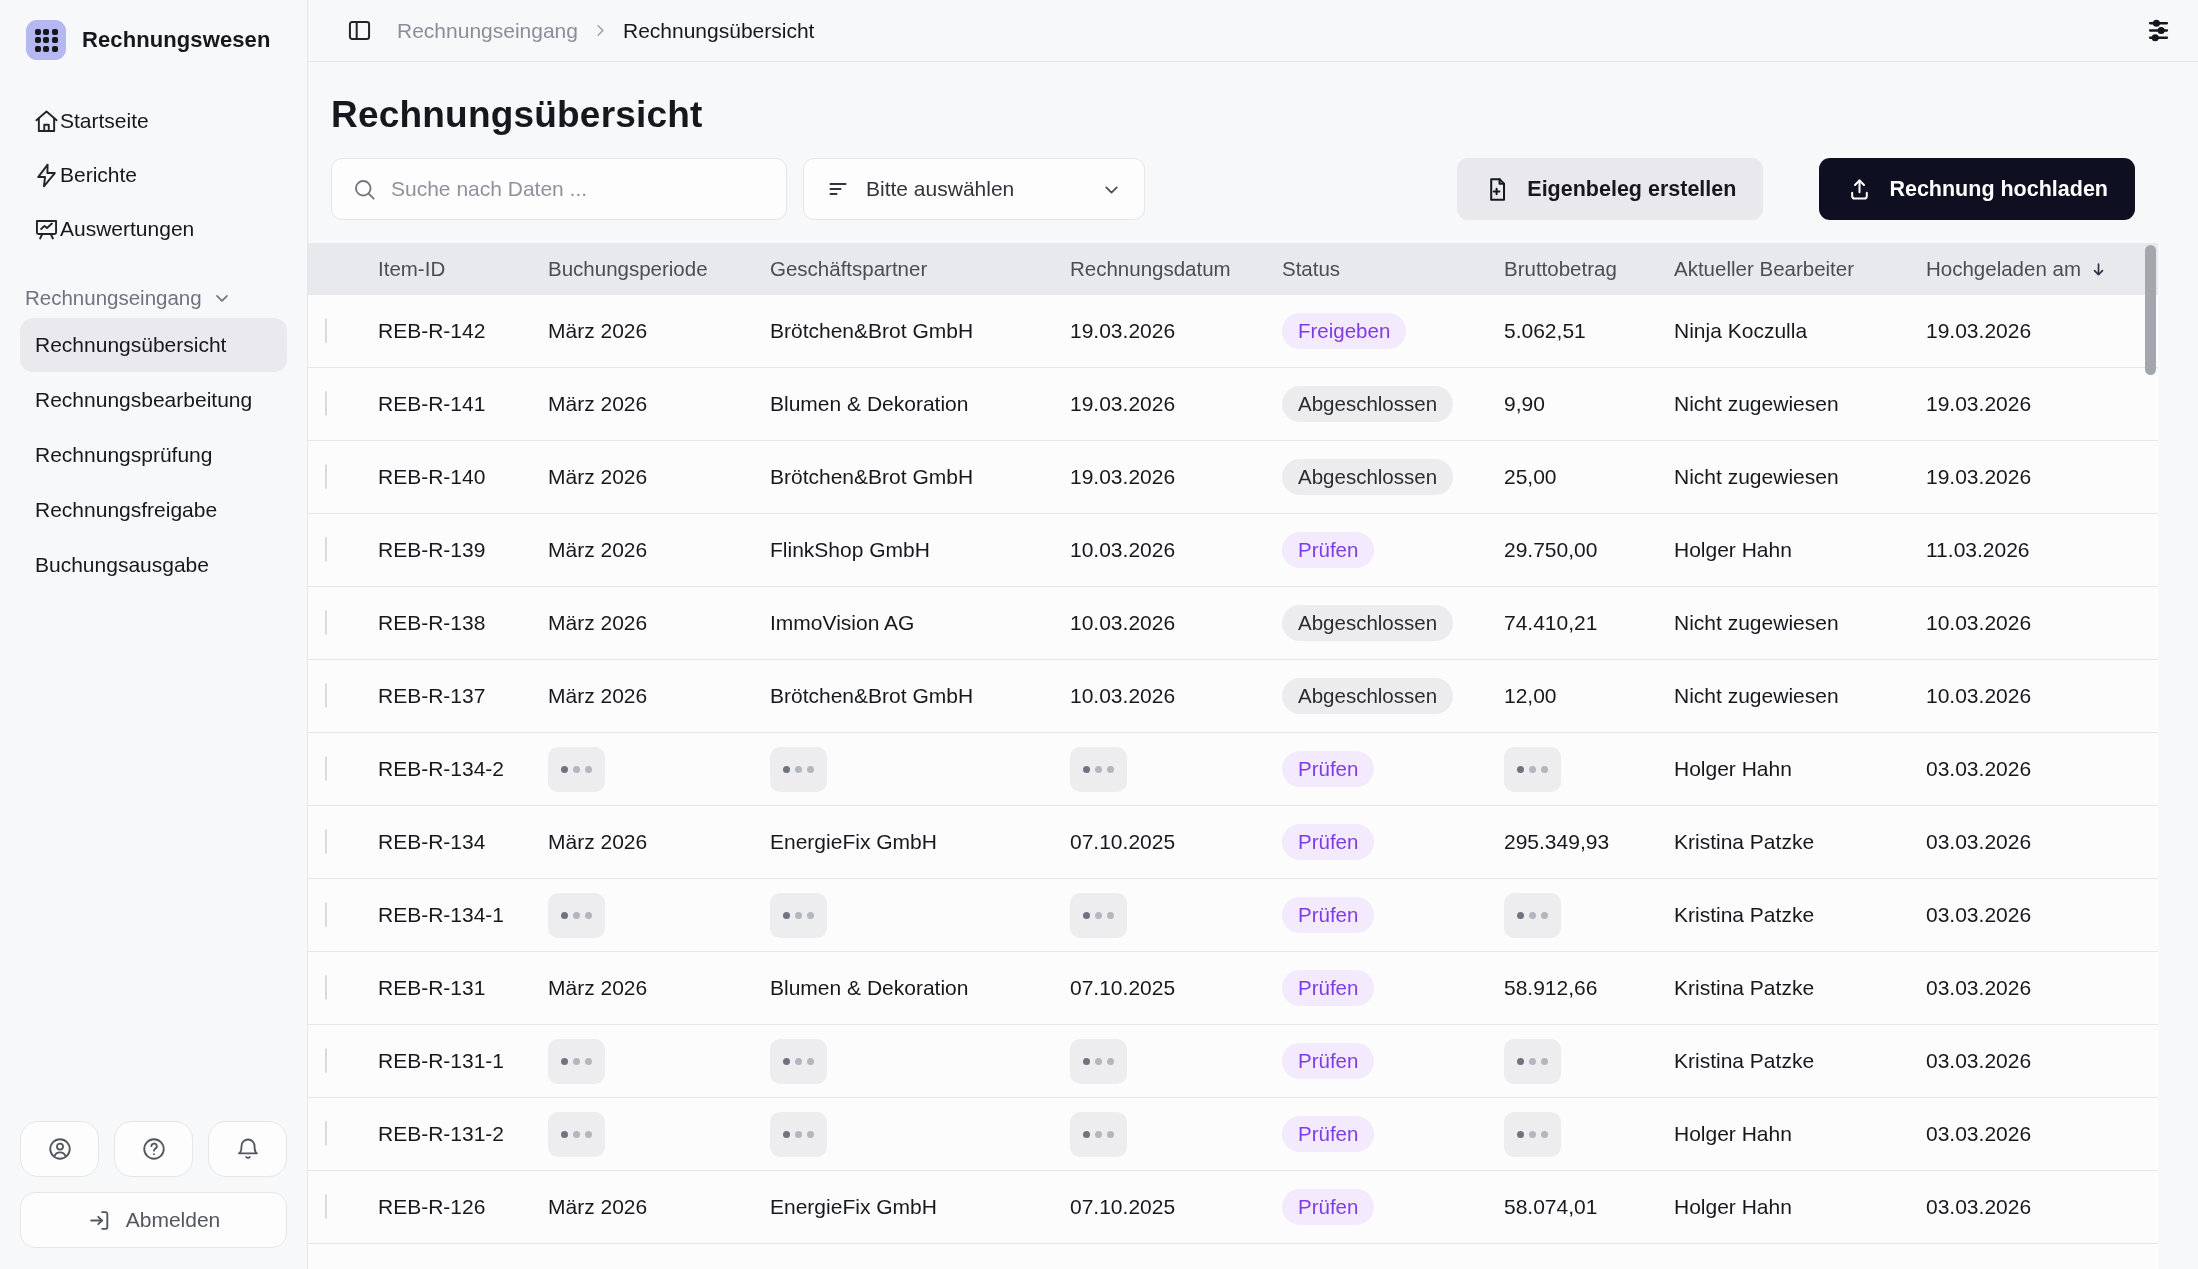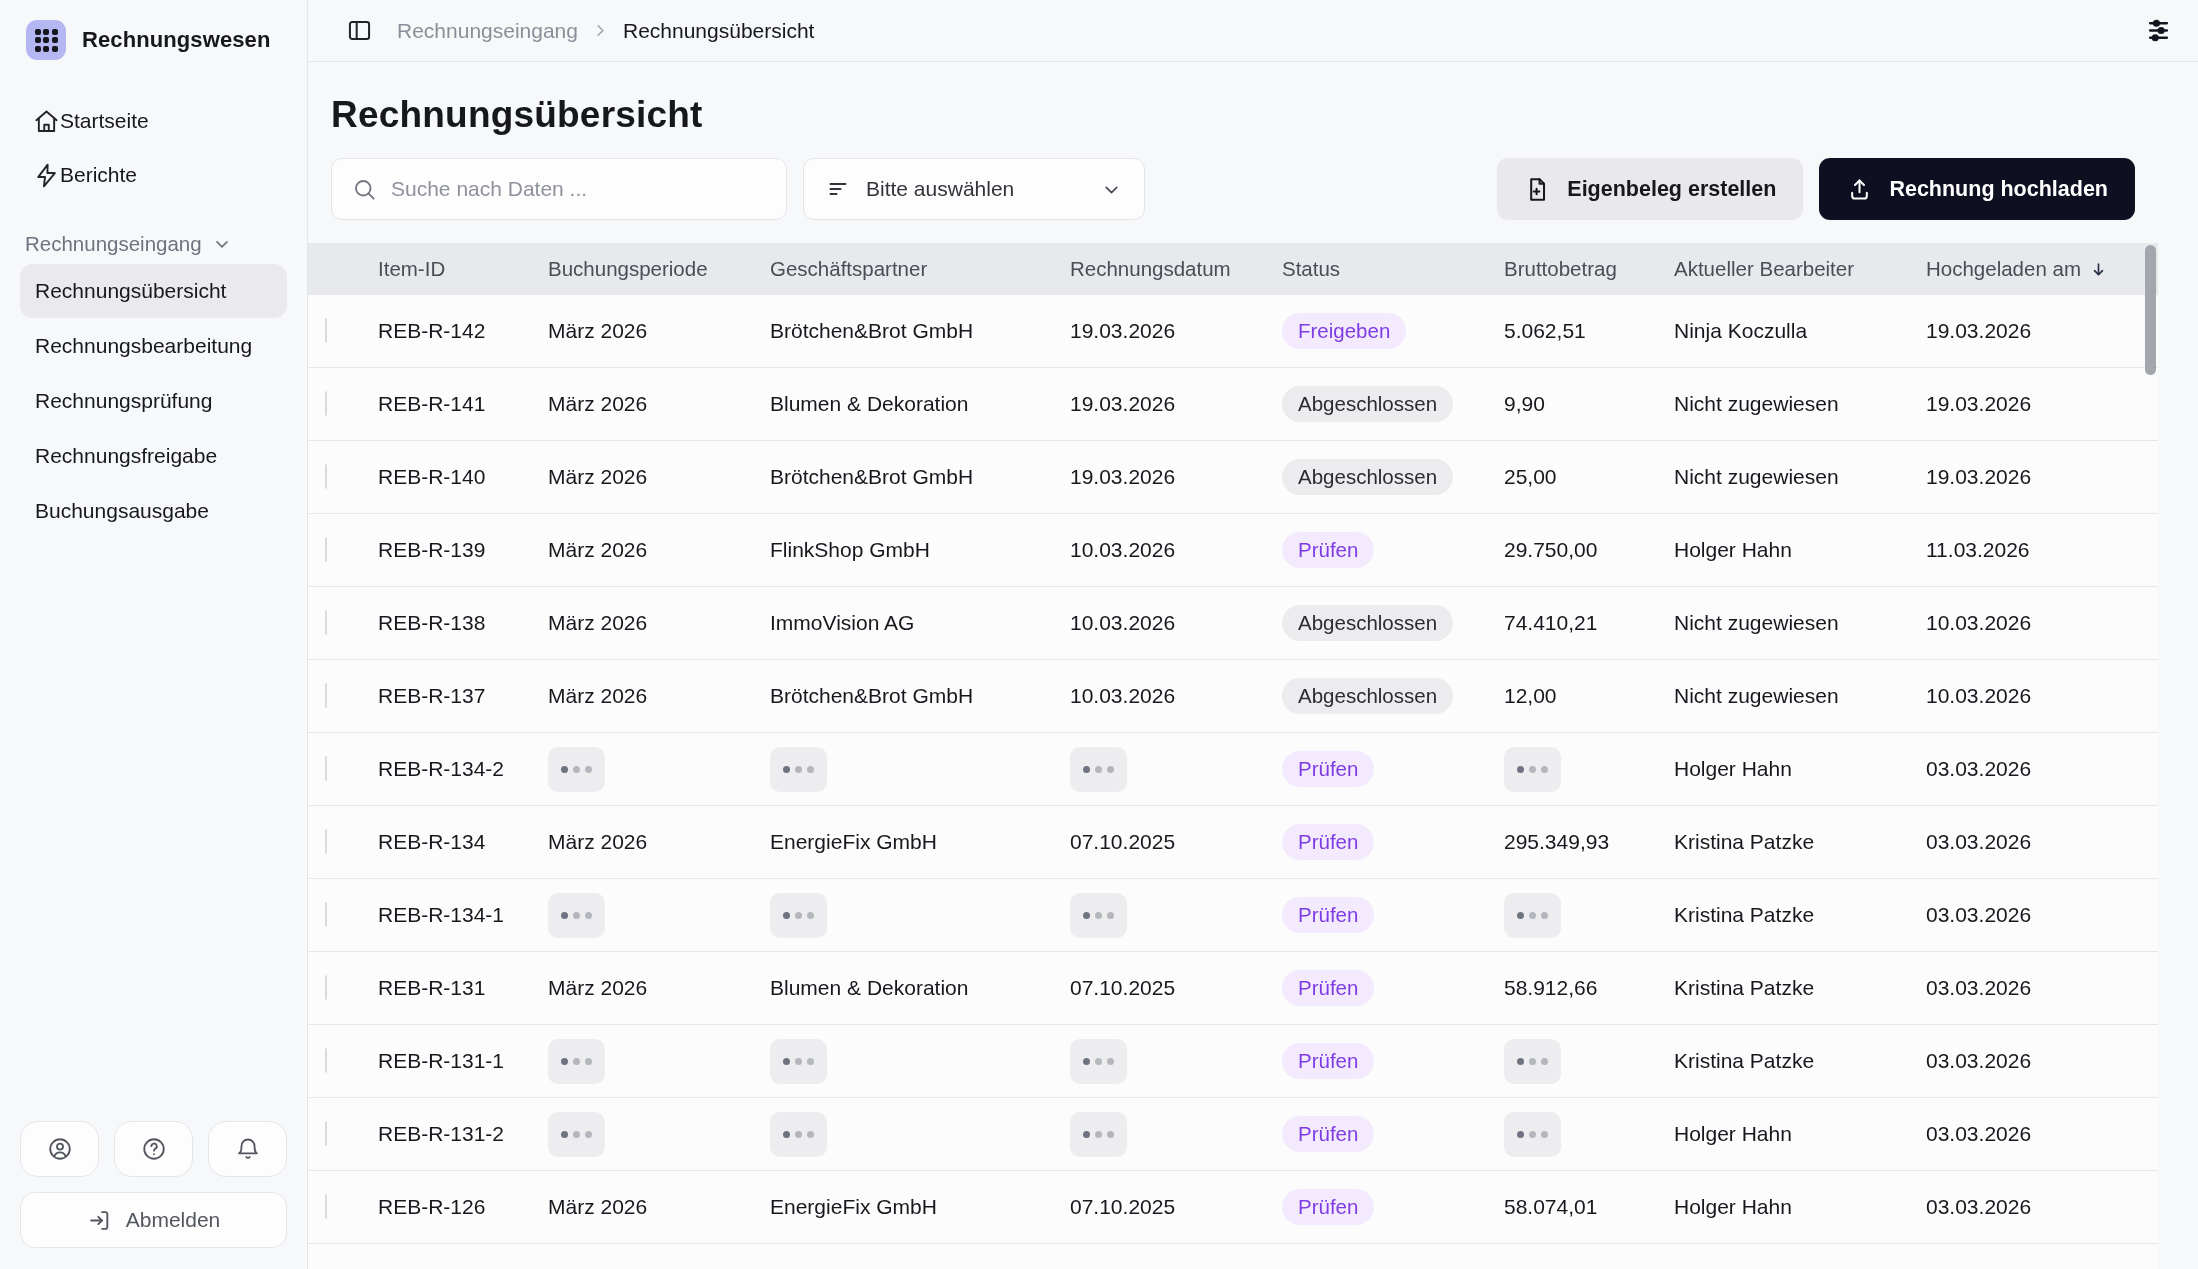--- a/index.html
+++ b/index.html
@@ -52,21 +52,21 @@
   .page-title{font-size:37px;font-weight:700;margin:32px 63px 0 23px;letter-spacing:.2px;}
   .controls{display:flex;align-items:center;gap:16px;margin:22px 63px 0 23px;}
   .search-box{width:456px;height:62px;background:#fdfdfe;border:1px solid var(--border);border-radius:11px;display:flex;align-items:center;gap:14px;padding:0 20px;color:#74767f;}
   .search-box input{border:none;outline:none;background:transparent;font:inherit;font-size:21px;color:var(--text-dark);flex:1;min-width:0;}
   .search-box input::placeholder{color:#8f929c;}
   .filter-select{width:342px;height:62px;background:#fdfdfe;border:1px solid var(--border);border-radius:11px;display:flex;align-items:center;gap:16px;padding:0 22px;font-size:21px;color:#33343b;cursor:pointer;}
   .filter-select .chev{margin-left:auto;color:#4a4d55;}
   .controls-spacer{flex:1;}
   .btn{height:62px;border-radius:11px;display:flex;align-items:center;gap:16px;padding:0 27px;font-size:21.5px;font-weight:700;cursor:pointer;border:none;font-family:inherit;}
   .btn-light{background:var(--light-btn);color:var(--text-dark);}
-  .btn-dark{background:var(--dark-btn);color:#fff;}
+  .btn-dark{background:var(--dark-btn);color:#fff;margin-left:40px;}
 
   
   .table-wrap{margin:23px 40px 0 0;flex:1;position:relative;overflow:hidden;display:flex;flex-direction:column;}
   .tgrid{display:grid;grid-template-columns:62px 170px 222px 300px 212px 222px 170px 252px 1fr;align-items:center;}
   .thead{height:52px;background:var(--header-bg);color:#4a4d55;font-size:20.5px;flex:none;}
   .th{padding-left:8px;display:flex;align-items:center;gap:8px;cursor:pointer;white-space:nowrap;}
   .th .sort{color:#273043;}
   .trow{height:73px;background:var(--row-bg);border-bottom:1px solid #e7e7eb;font-size:21px;color:var(--text-dark);flex:none;cursor:pointer;}
   .trow-partial{flex:1;background:var(--row-bg);}
   .td{padding-left:8px;white-space:nowrap;overflow:hidden;}
@@ -112,20 +112,30 @@
       <span>Startseite</span>
     </div>
     <div class="nav-item">
       <span>
         <svg width="27" height="27" viewBox="0 0 24 24" fill="none" stroke="currentColor" stroke-width="1.7" stroke-linecap="round" stroke-linejoin="round">
             <path d="M13 2.3 4.6 13.4h6.1l-1 8.3 9.7-11.9h-6.6z"></path>
           </svg>
       </span>
       <span>Berichte</span>
     </div>
+    <div class="nav-item">
+      <span>
+        <svg width="27" height="27" viewBox="0 0 24 24" fill="none" stroke="currentColor" stroke-width="1.7" stroke-linecap="round" stroke-linejoin="round">
+            <path d="M3.5 4.5h17v10.2a1.3 1.3 0 0 1-1.3 1.3H4.8a1.3 1.3 0 0 1-1.3-1.3z"></path>
+            <path d="M7.2 11.5l3-2.7 2.3 1.9 4.3-4"></path>
+            <path d="M8.3 16l-2 4M15.7 16l2 4"></path>
+          </svg>
+      </span>
+      <span>Auswertungen</span>
+    </div>
   </nav>
 
   <div class="section-label">
     <span>Rechnungseingang</span>
     <span>
       <svg width="20" height="20" viewBox="0 0 24 24" fill="none" stroke="currentColor" stroke-width="2" stroke-linecap="round" stroke-linejoin="round">
           <path d="m6 9.5 6 6 6-6"></path>
         </svg>
     </span>
   </div>

